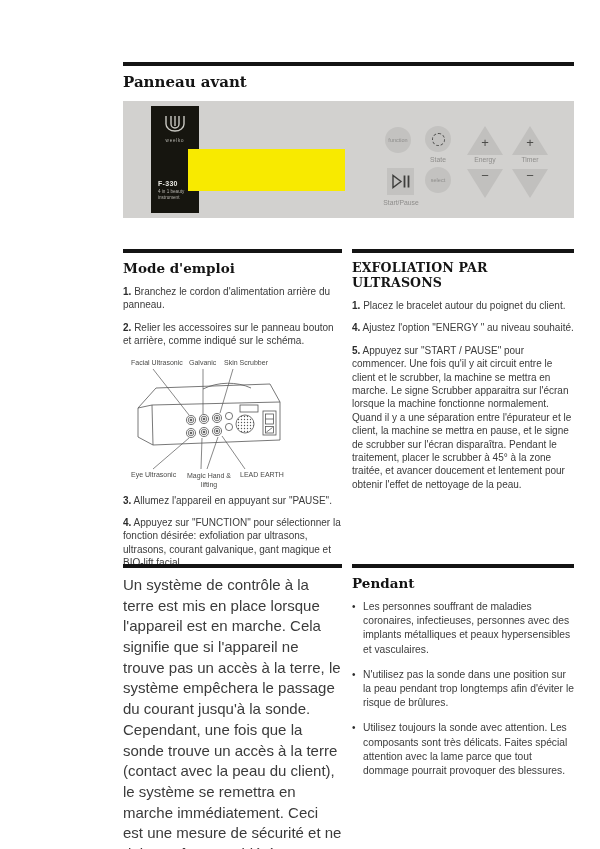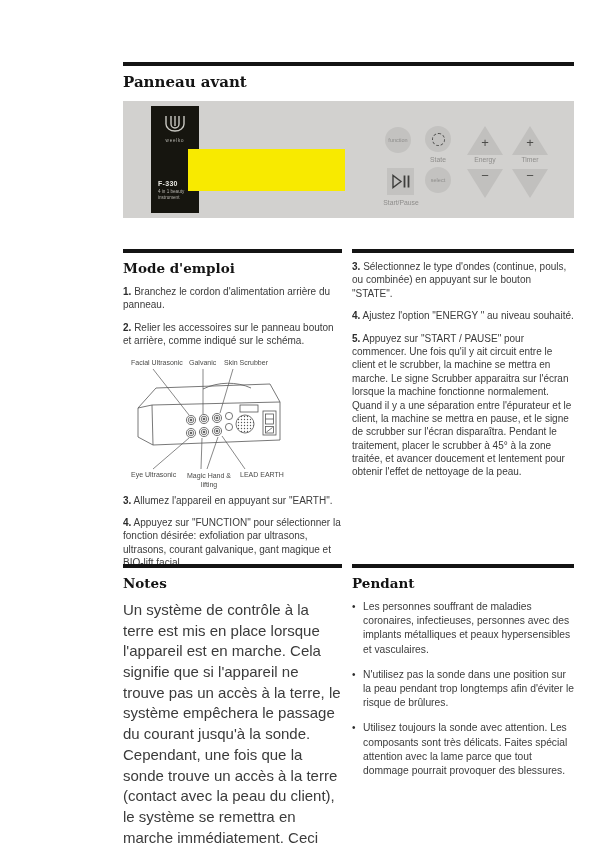--- a/index.html
+++ b/index.html
@@ -187,34 +187,34 @@
           </g>
         </svg>
         <span class="dg-label" style="left:8px; top:1px;">Facial Ultrasonic</span>
         <span class="dg-label" style="left:66px; top:1px;">Galvanic</span>
         <span class="dg-label" style="left:101px; top:1px;">Skin Scrubber</span>
         <span class="dg-label" style="left:8px; top:113px;">Eye Ultrasonic</span>
         <span class="dg-label dg-magic" style="left:62px; top:113px;">Magic Hand &amp; lifting</span>
         <span class="dg-label" style="left:117px; top:113px;">LEAD EARTH</span>
       </div>
 
-      <p class="step"><b>3.</b> <span>Allumez l'appareil en appuyant sur "EARTH".</span></p>
+      <p class="step"><b>3.</b> <span>Allumez l'appareil en appuyant sur "PAUSE".</span></p>
       <p class="step"><b>4.</b> <span>Appuyez sur "FUNCTION" pour sélectionner la fonction désirée: exfoliation par ultrasons, ultrasons, courant galvanique, gant magique et BIO-lift facial.</span></p>
     </div>
 
     <div>
       <div class="section-rule"></div>
-      <p class="step"><b>3.</b> <span>Sélectionnez le type d'ondes (continue, pouls, ou combinée) en appuyant sur le bouton "STATE".</span></p>
+      <div class="section-title caps">EXFOLIATION PAR ULTRASONS</div>
+      <p class="step"><b>1.</b> <span>Placez le bracelet autour du poignet du client.</span></p>
       <p class="step"><b>4.</b> <span>Ajustez l'option "ENERGY " au niveau souhaité.</span></p>
       <p class="step"><b>5.</b> <span>Appuyez sur "START / PAUSE" pour commencer. Une fois qu'il y ait circuit entre le client et le scrubber, la machine se mettra en marche. Le signe Scrubber apparaitra sur l'écran lorsque la machine fonctionne normalement. Quand il y a une séparation entre l'épurateur et le client, la machine se mettra en pause, et le signe de scrubber sur l'écran disparaîtra. Pendant le traitement, placer le scrubber à 45° à la zone traitée, et avancer doucement et lentement pour obtenir l'effet de nettoyage de la peau.</span></p>
     </div>
 
     <div>
       <div class="section-rule"></div>
-      <div class="section-title">Notes</div>
       <p class="notes-body">Un système de contrôle à la terre est mis en place lorsque l'appareil est en marche. Cela signifie que si l'appareil ne trouve pas un accès à la terre, le système empêchera le passage du courant jusqu'à la sonde. Cependant, une fois que la sonde trouve un accès à la terre (contact avec la peau du client), le système se remettra en marche immédiatement. Ceci est une mesure de sécurité et ne doit pas être considéré comme une défaillance du système.</p>
     </div>
 
     <div>
       <div class="section-rule"></div>
       <div class="section-title">Pendant</div>
       <div class="caution-item"><span class="bullet">•</span><span>Les personnes souffrant de maladies coronaires, infectieuses, personnes avec des implants métalliques et peaux hypersensibles et vasculaires.</span></div>
       <div class="caution-item"><span class="bullet">•</span><span>N'utilisez pas la sonde dans une position sur la peau pendant trop longtemps afin d'éviter le risque de brûlures.</span></div>
       <div class="caution-item"><span class="bullet">•</span><span>Utilisez toujours la sonde avec attention. Les composants sont très délicats. Faites spécial attention avec la lame parce que tout dommage pourrait provoquer des blessures.</span></div>
     </div>

